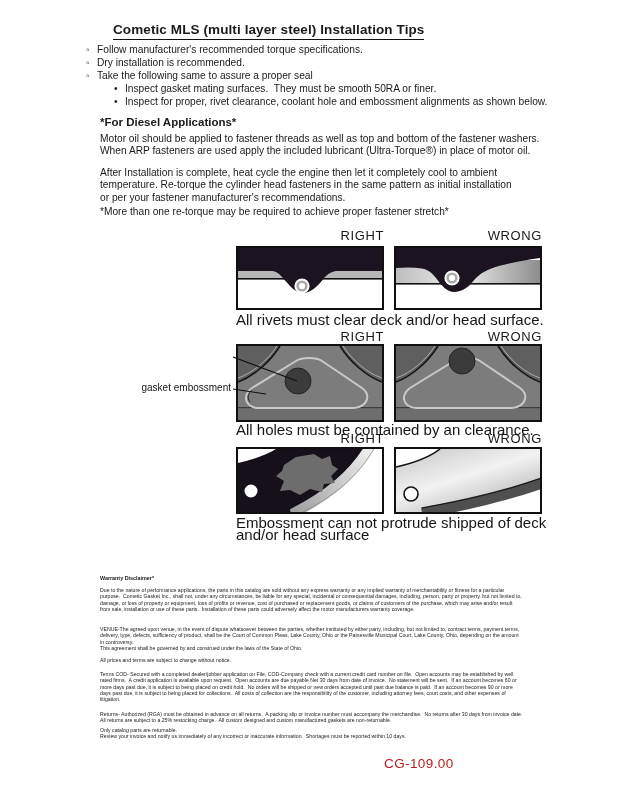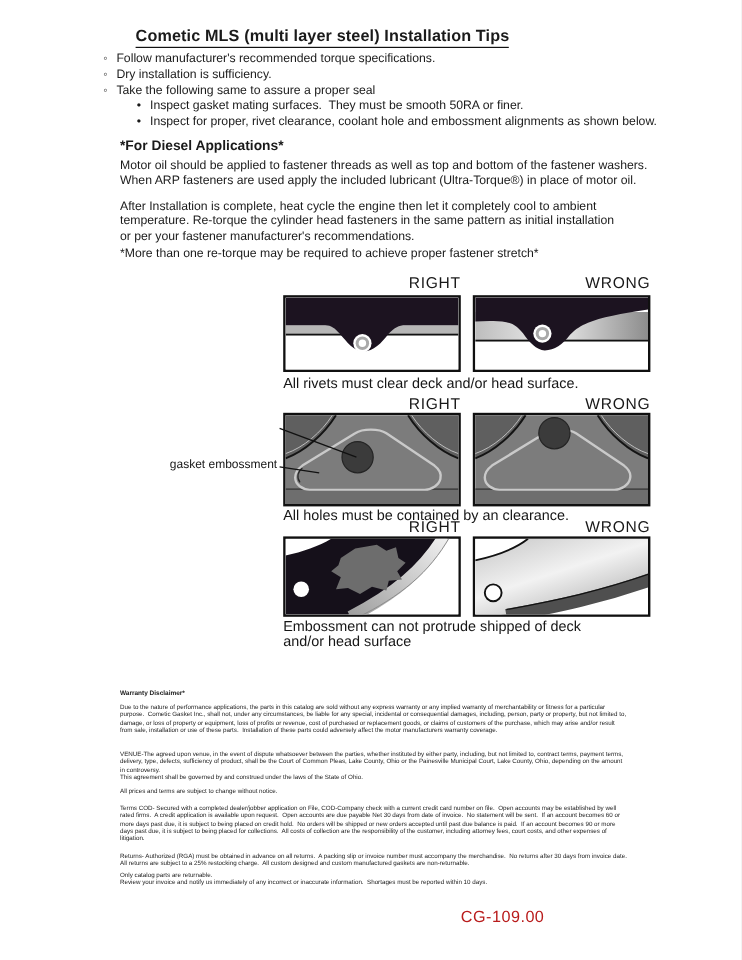--- a/index.html
+++ b/index.html
@@ -20,21 +20,21 @@
   .p1{top:133px;} .p2{top:167px;} .note{top:206px;}
 
   .rw{position:absolute;width:148px;text-align:right;font-size:13px;letter-spacing:0.6px;color:#181818;}
   .r1{top:228px;} .r2{top:329px;} .r3{top:431px;}
   .colL{left:236px;} .colR{left:394px;}
 
   .box{position:absolute;width:148px;box-sizing:border-box;border:2px solid #101010;background:#fff;}
   .row1{top:246px;height:64px;} .row2{top:344px;height:78px;} .row3{top:447px;height:67px;}
   .box svg{display:block;width:100%;height:100%;}
 
-  .cap{position:absolute;left:236px;font-size:12px;line-height:11.5px;white-space:pre-line;color:#161616;}
+  .cap{position:absolute;left:236px;font-size:15px;line-height:11.5px;white-space:pre-line;color:#161616;}
   .cap1{top:314px;} .cap2{top:424px;} .cap3{top:517px;}
 
   .callout{position:absolute;left:98px;width:133px;text-align:right;font-size:10px;line-height:11px;
            white-space:pre-line;color:#161616;}
   .co1{top:342px;} .co2{top:382px;}
 
   .leaders{position:absolute;left:0;top:0;width:618px;height:800px;z-index:4;pointer-events:none;}
 
   .fineHead{position:absolute;left:100px;top:575px;font-size:5.4px;font-weight:bold;}
   .fine{position:absolute;left:100px;width:424px;font-size:5.2px;line-height:6.3px;
@@ -50,21 +50,21 @@
 
   <div class="title">Cometic MLS (multi layer steel) Installation Tips</div>
 
   <div class="bullets">
     <div class="b">
       <span class="m">◦</span>
       <span class="txt">Follow manufacturer's recommended torque specifications.</span>
     </div>
     <div class="b">
       <span class="m">◦</span>
-      <span class="txt">Dry installation is sufficiency.</span>
+      <span class="txt">Dry installation is recommended.</span>
     </div>
     <div class="b">
       <span class="m">◦</span>
       <span class="txt">Take the following same to assure a proper seal</span>
     </div>
     <div class="b sub">
       <span class="m">•</span>
       <span class="txt">Inspect gasket mating surfaces.  They must be smooth 50RA or finer.</span>
     </div>
     <div class="b sub">

